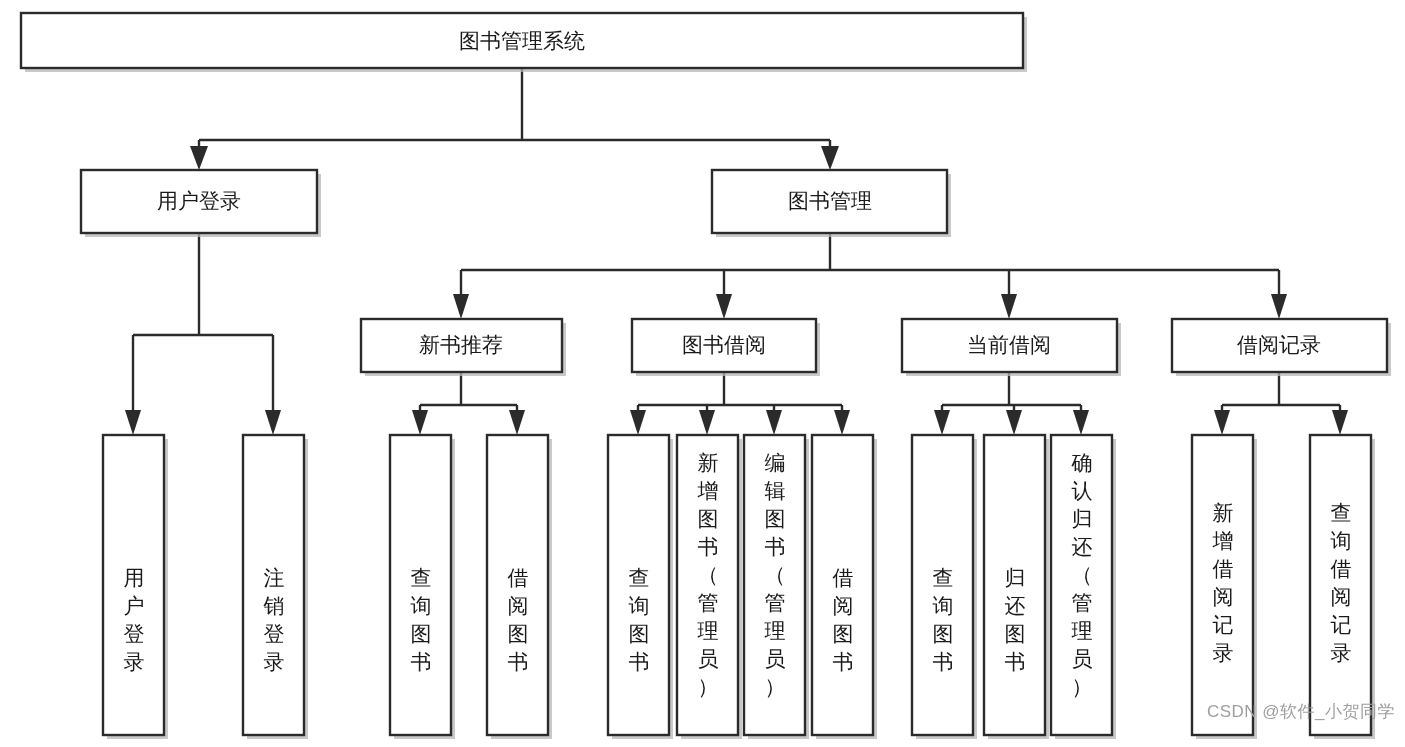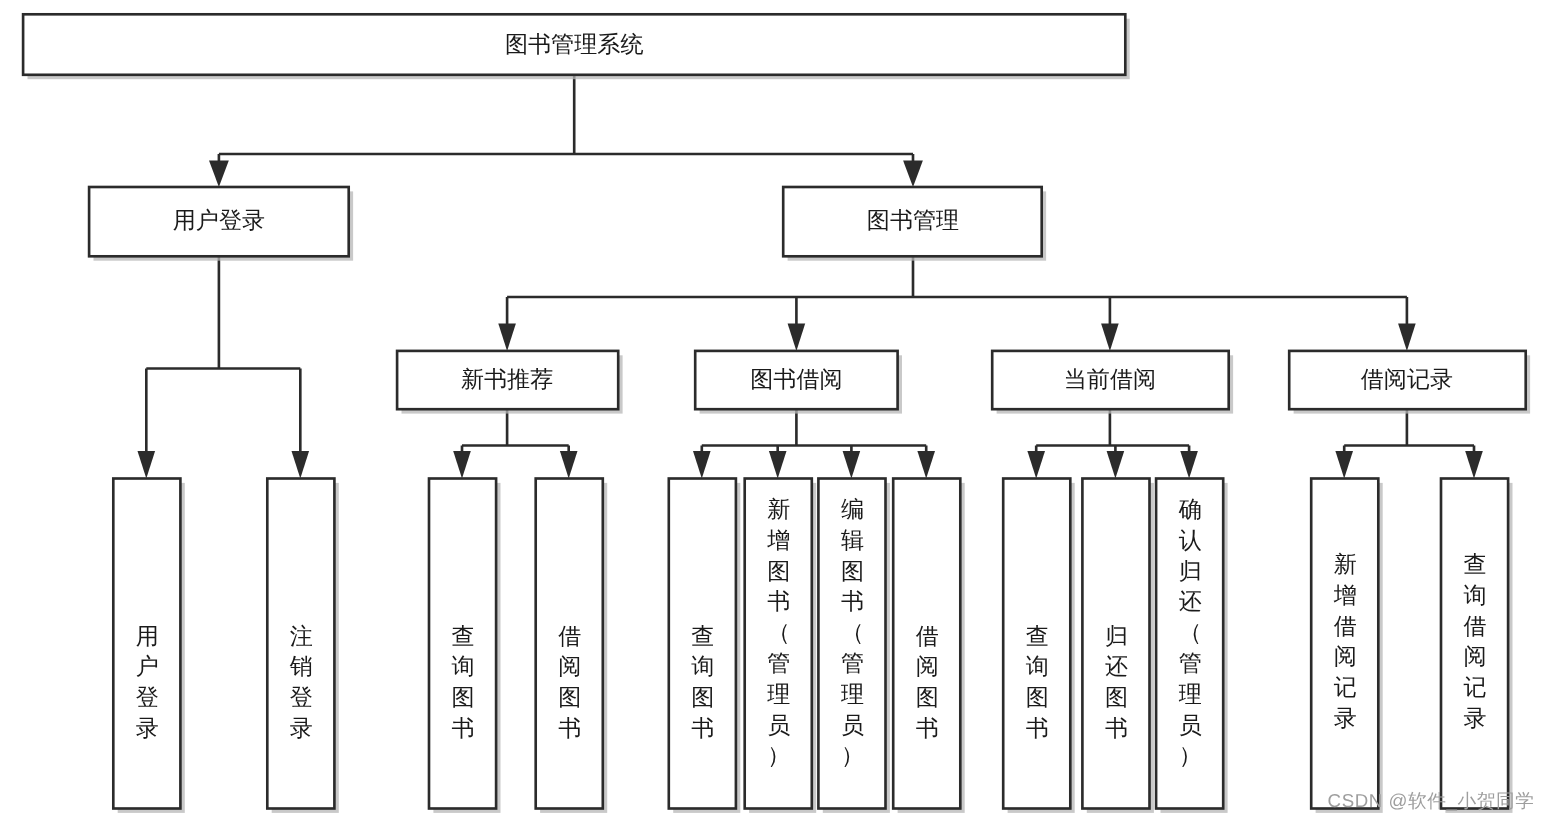--- a/index.html
+++ b/index.html
@@ -48,21 +48,21 @@
     fill: none;
     stroke-linecap: butt;
   }
   .arrow-head {
     fill: #2b2b2b;
     stroke: none;
   }
   .watermark {
     position: absolute;
     right: 10px;
-    bottom: 7px;
+    bottom: 24px;
     font-family: "Liberation Sans", "DejaVu Sans", sans-serif;
     font-size: 17px;
     color: #9e9e9e;
     letter-spacing: 0.5px;
     white-space: nowrap;
     pointer-events: none;
   }
 </style>
 </head>
 <body>

